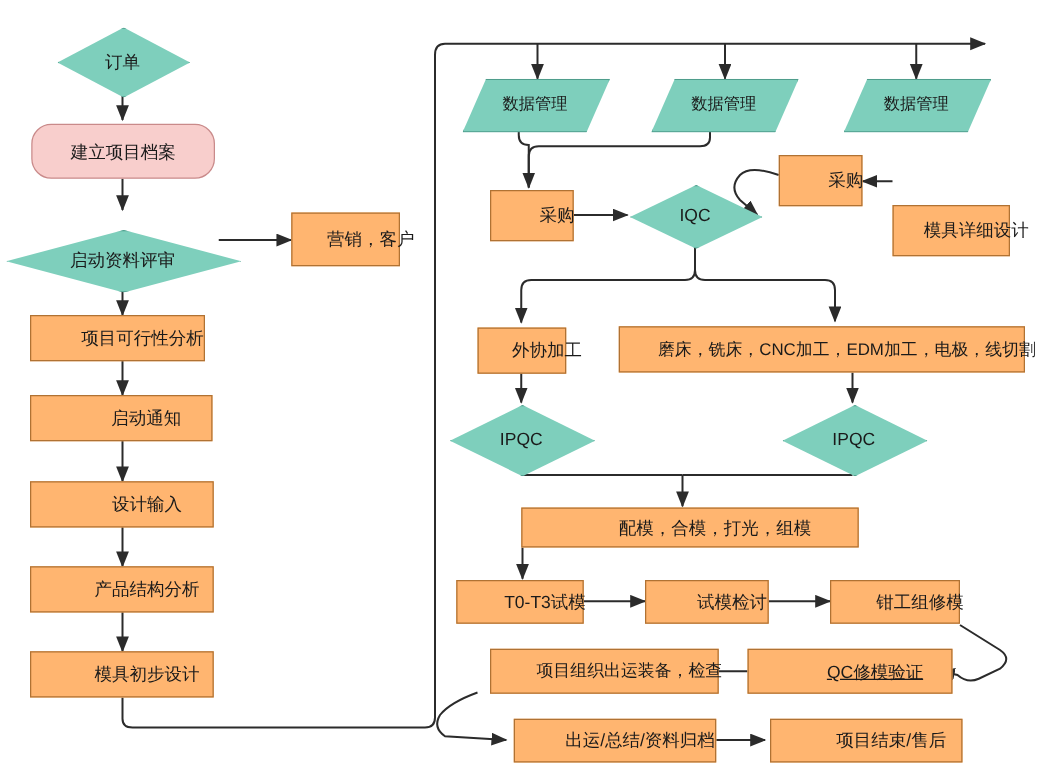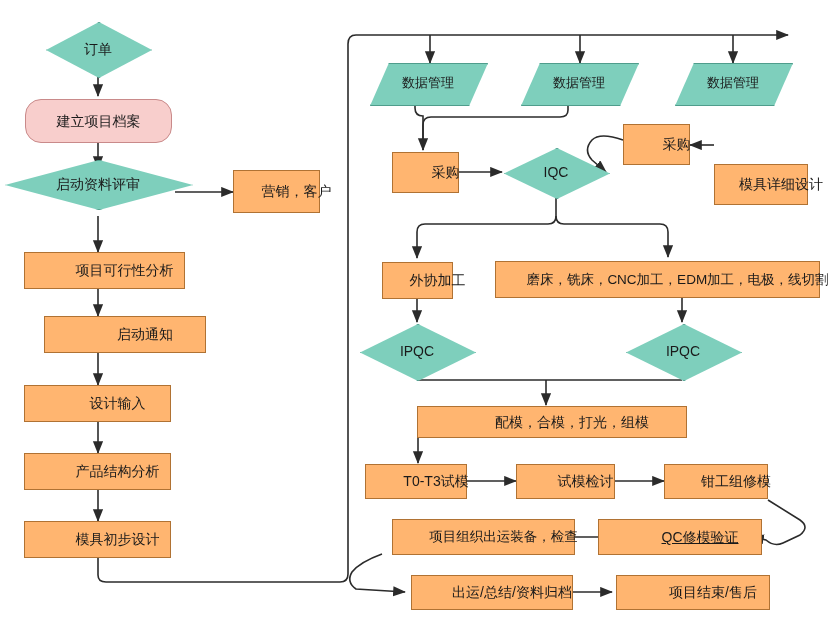--- a/index.html
+++ b/index.html
@@ -151,30 +151,30 @@
 
   <div class="node dec" style="left:46px; top:22px; width:104px; height:54px; font-size:14px;">
     <span class="shp"></span>
     <span class="lbl">订单</span>
   </div>
 
   <div class="node start" style="left:25px; top:99px; width:147px; height:44px; font-size:14px;border-radius:16px;">
     <span class="lbl">建立项目档案</span>
   </div>
 
-  <div class="node dec" style="left:5px; top:160px; width:186px; height:48px; font-size:14px;">
+  <div class="node dec" style="left:5px; top:184px; width:186px; height:48px; font-size:14px;">
     <span class="shp"></span>
     <span class="lbl">启动资料评审</span>
   </div>
 
-  <div class="node proc" style="left:24px; top:252px; width:161px; height:37px; font-size:14px;">
+  <div class="node proc" style="left:24px; top:252px; width:140px; height:37px; font-size:14px;">
     <span class="lbl">项目可行性分析</span>
   </div>
 
-  <div class="node proc" style="left:24px; top:316px; width:162px; height:37px; font-size:14px;margin-left:20px;">
+  <div class="node proc" style="left:24px; top:316px; width:146px; height:37px; font-size:14px;">
     <span class="lbl">启动通知</span>
   </div>
 
   <div class="node proc" style="left:24px; top:385px; width:147px; height:37px; font-size:14px;">
     <span class="lbl">设计输入</span>
   </div>
 
   <div class="node proc" style="left:24px; top:453px; width:147px; height:37px; font-size:14px;">
     <span class="lbl">产品结构分析</span>
   </div>

